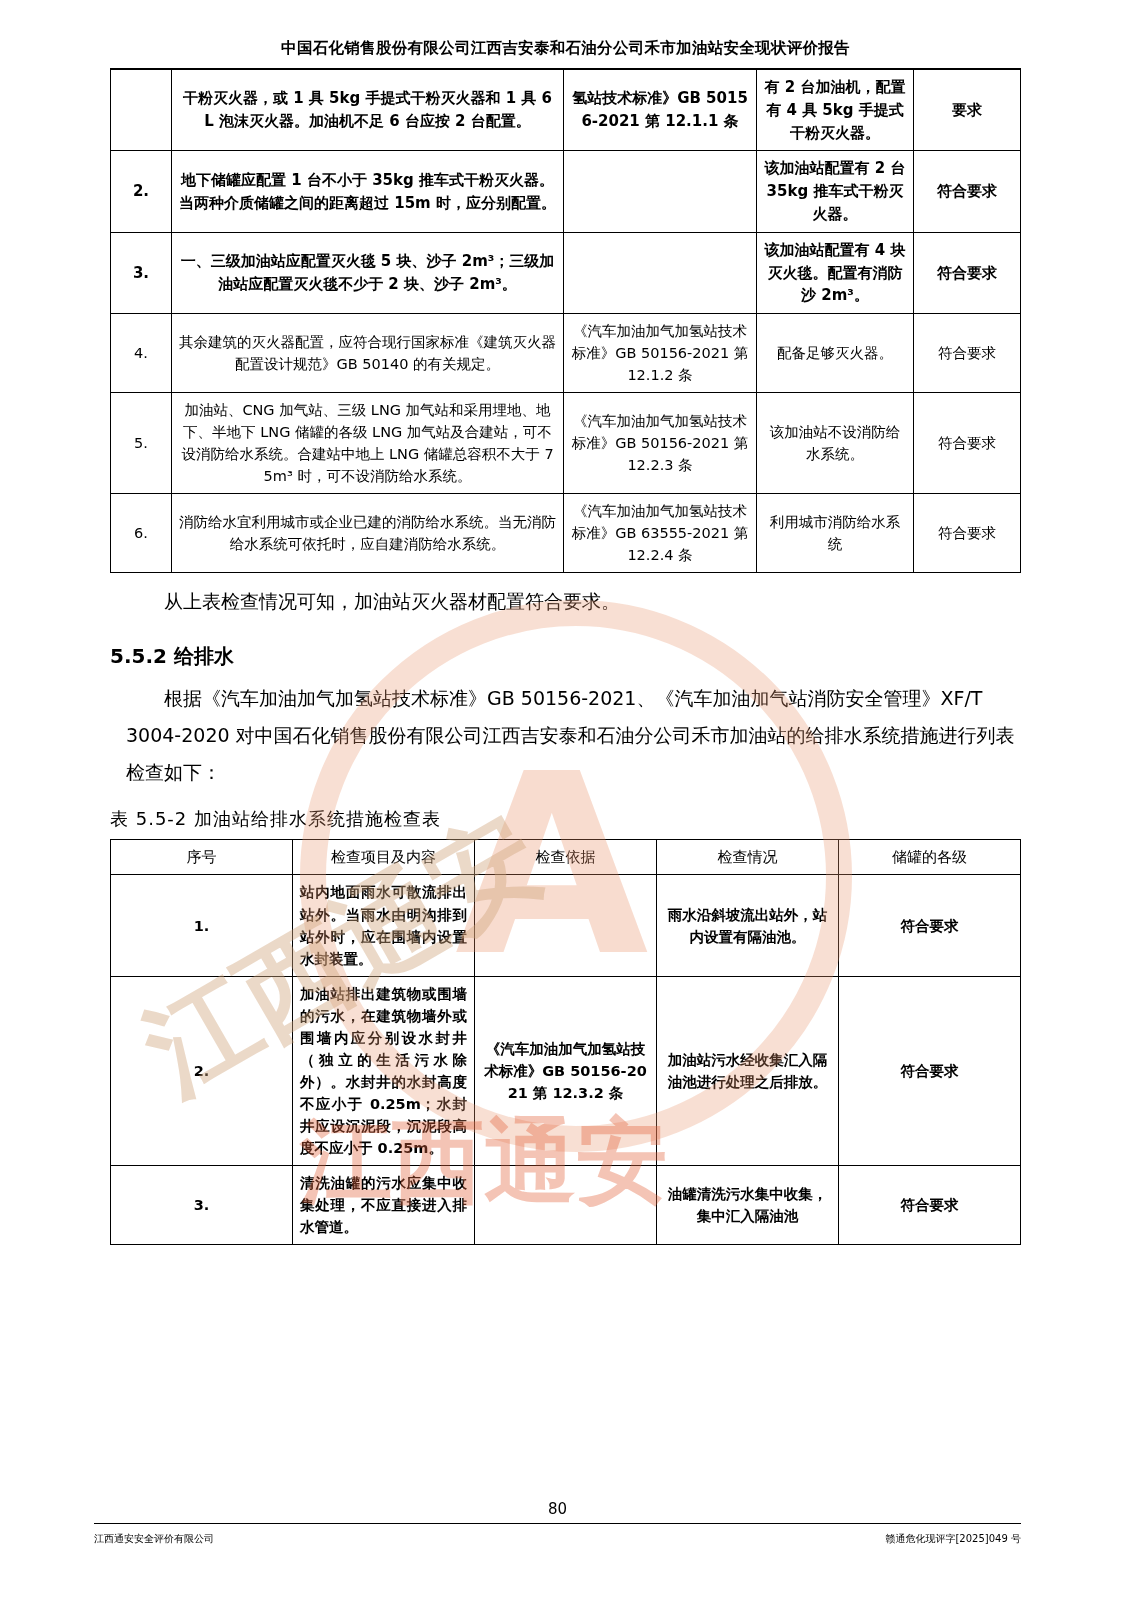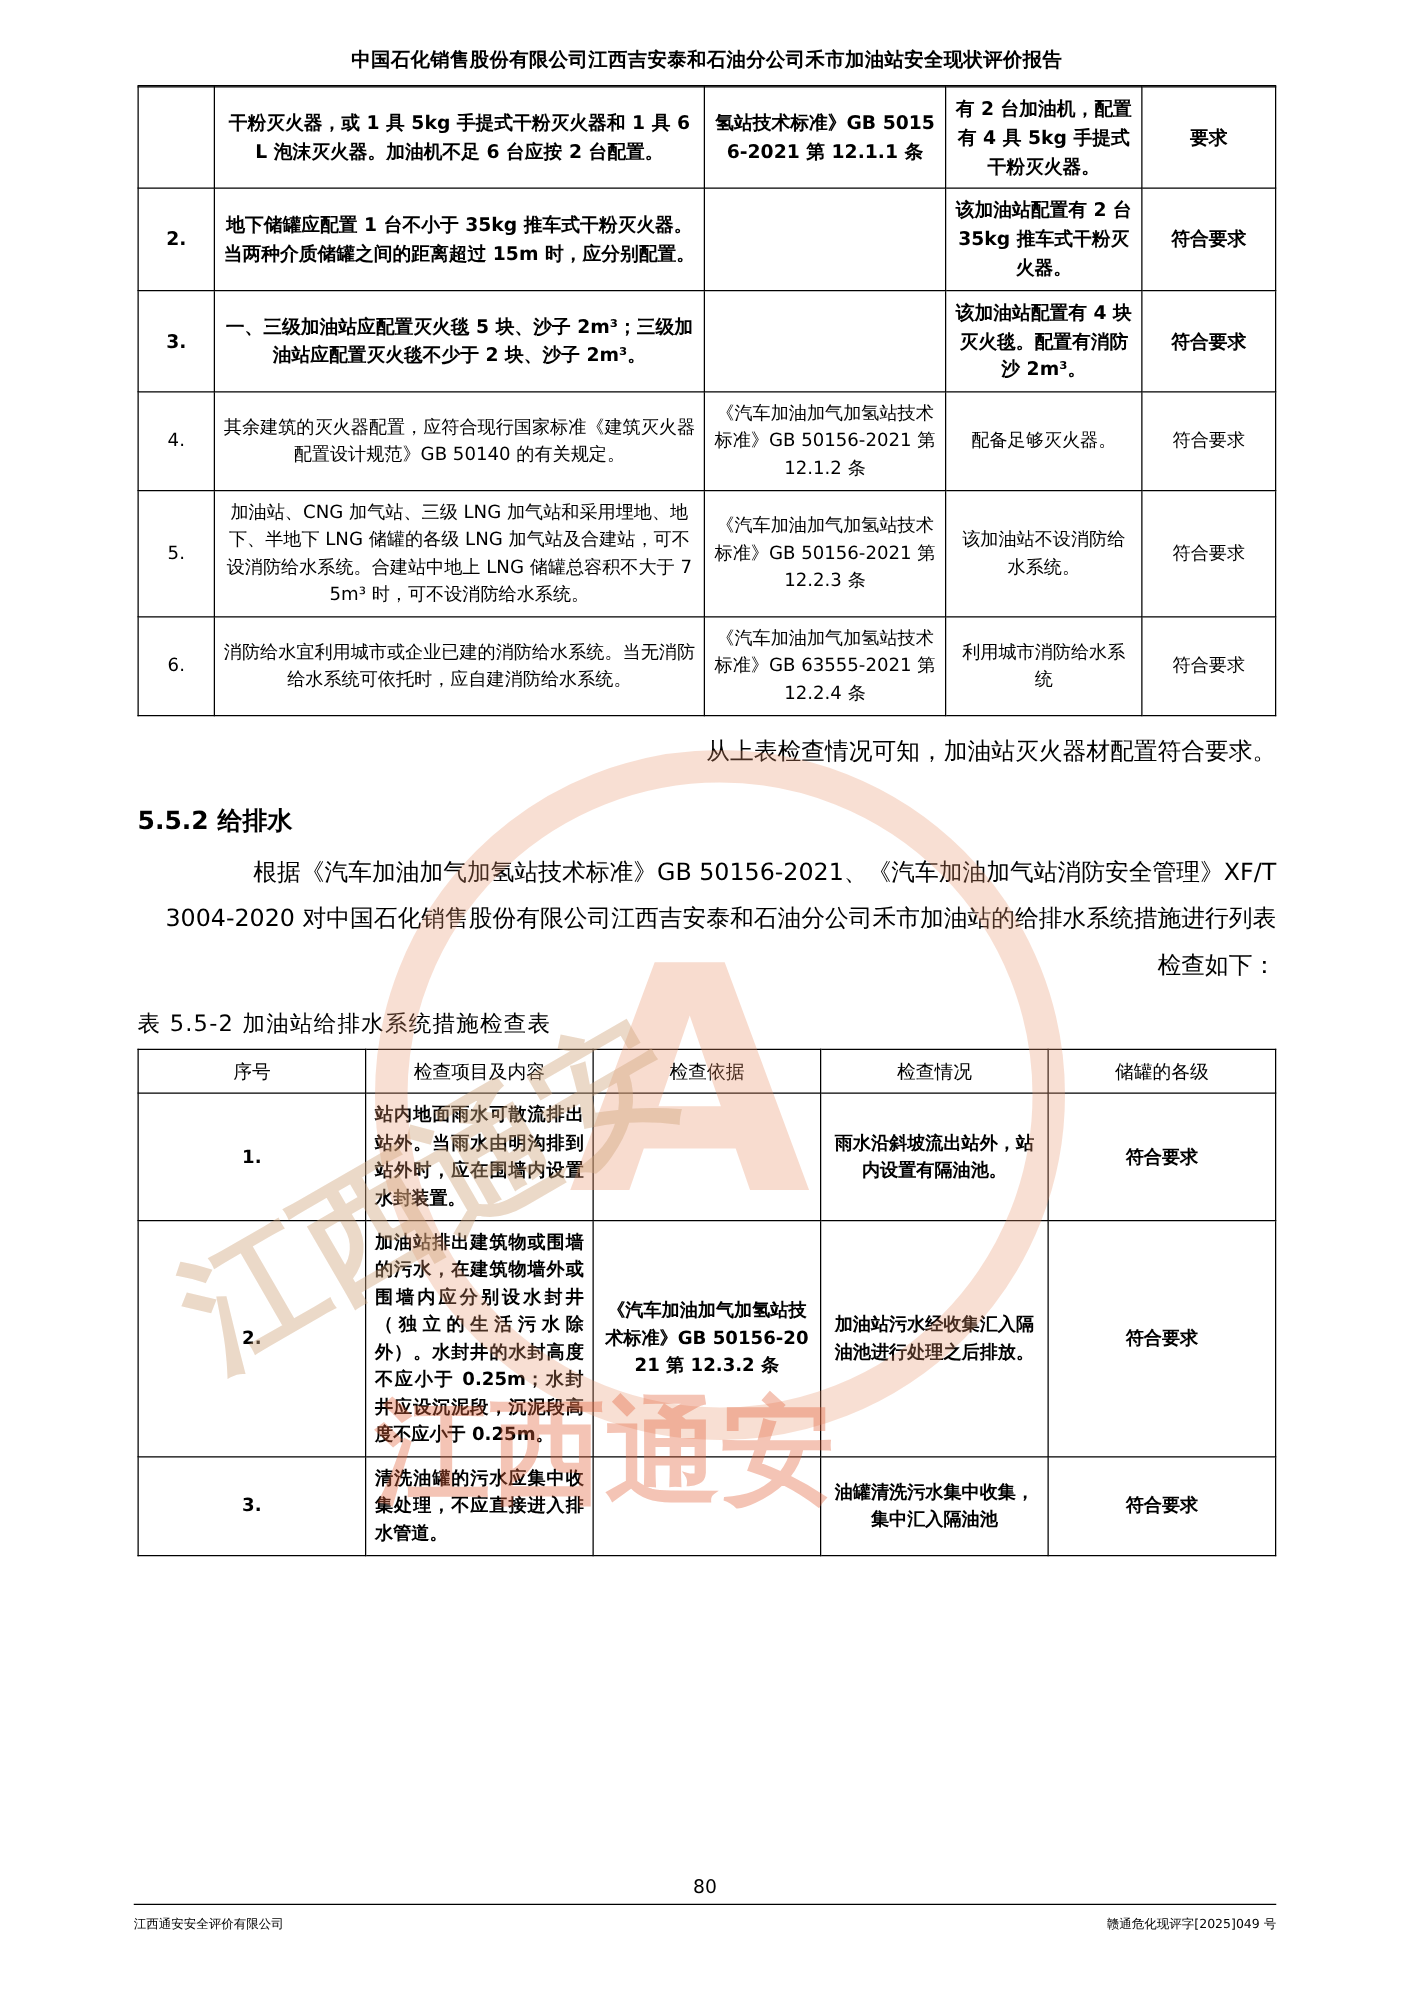--- a/index.html
+++ b/index.html
@@ -120,25 +120,24 @@
     font-size: 15px;
     font-weight: normal;
   }
   table.t2 td.content { text-align: justify; text-align-last: left; }
 
   
   .para {
     font-size: 19px;
     line-height: 1.95;
     text-indent: 2em;
-    margin: 10px 0 0 4px;
-    position: relative;
-    z-index: 2;
-    font-family: "DejaVu Sans", sans-serif;
-    text-align: right;
+    margin: 10px 0 0 16px;
+    position: relative;
+    z-index: 2;
+    font-family: "DejaVu Sans", sans-serif;
   }
   h3.sec {
     font-size: 20px;
     font-weight: bold;
     margin: 22px 0 2px 0;
     position: relative;
     z-index: 2;
     font-family: "DejaVu Sans", sans-serif;
   }
   .table-caption {
@@ -147,21 +146,21 @@
     margin: 16px 0 8px 0;
     position: relative;
     z-index: 2;
     font-family: "DejaVu Sans", sans-serif;
     letter-spacing: 1px;
   }
 
   
   .footer {
     position: absolute;
-    left: 107px;
+    left: 94px;
     right: 110px;
     bottom: 54px;
     z-index: 3;
   }
   .page-num {
     text-align: center;
     font-size: 15px;
     font-family: "DejaVu Sans", sans-serif;
     margin-bottom: 5px;
   }

